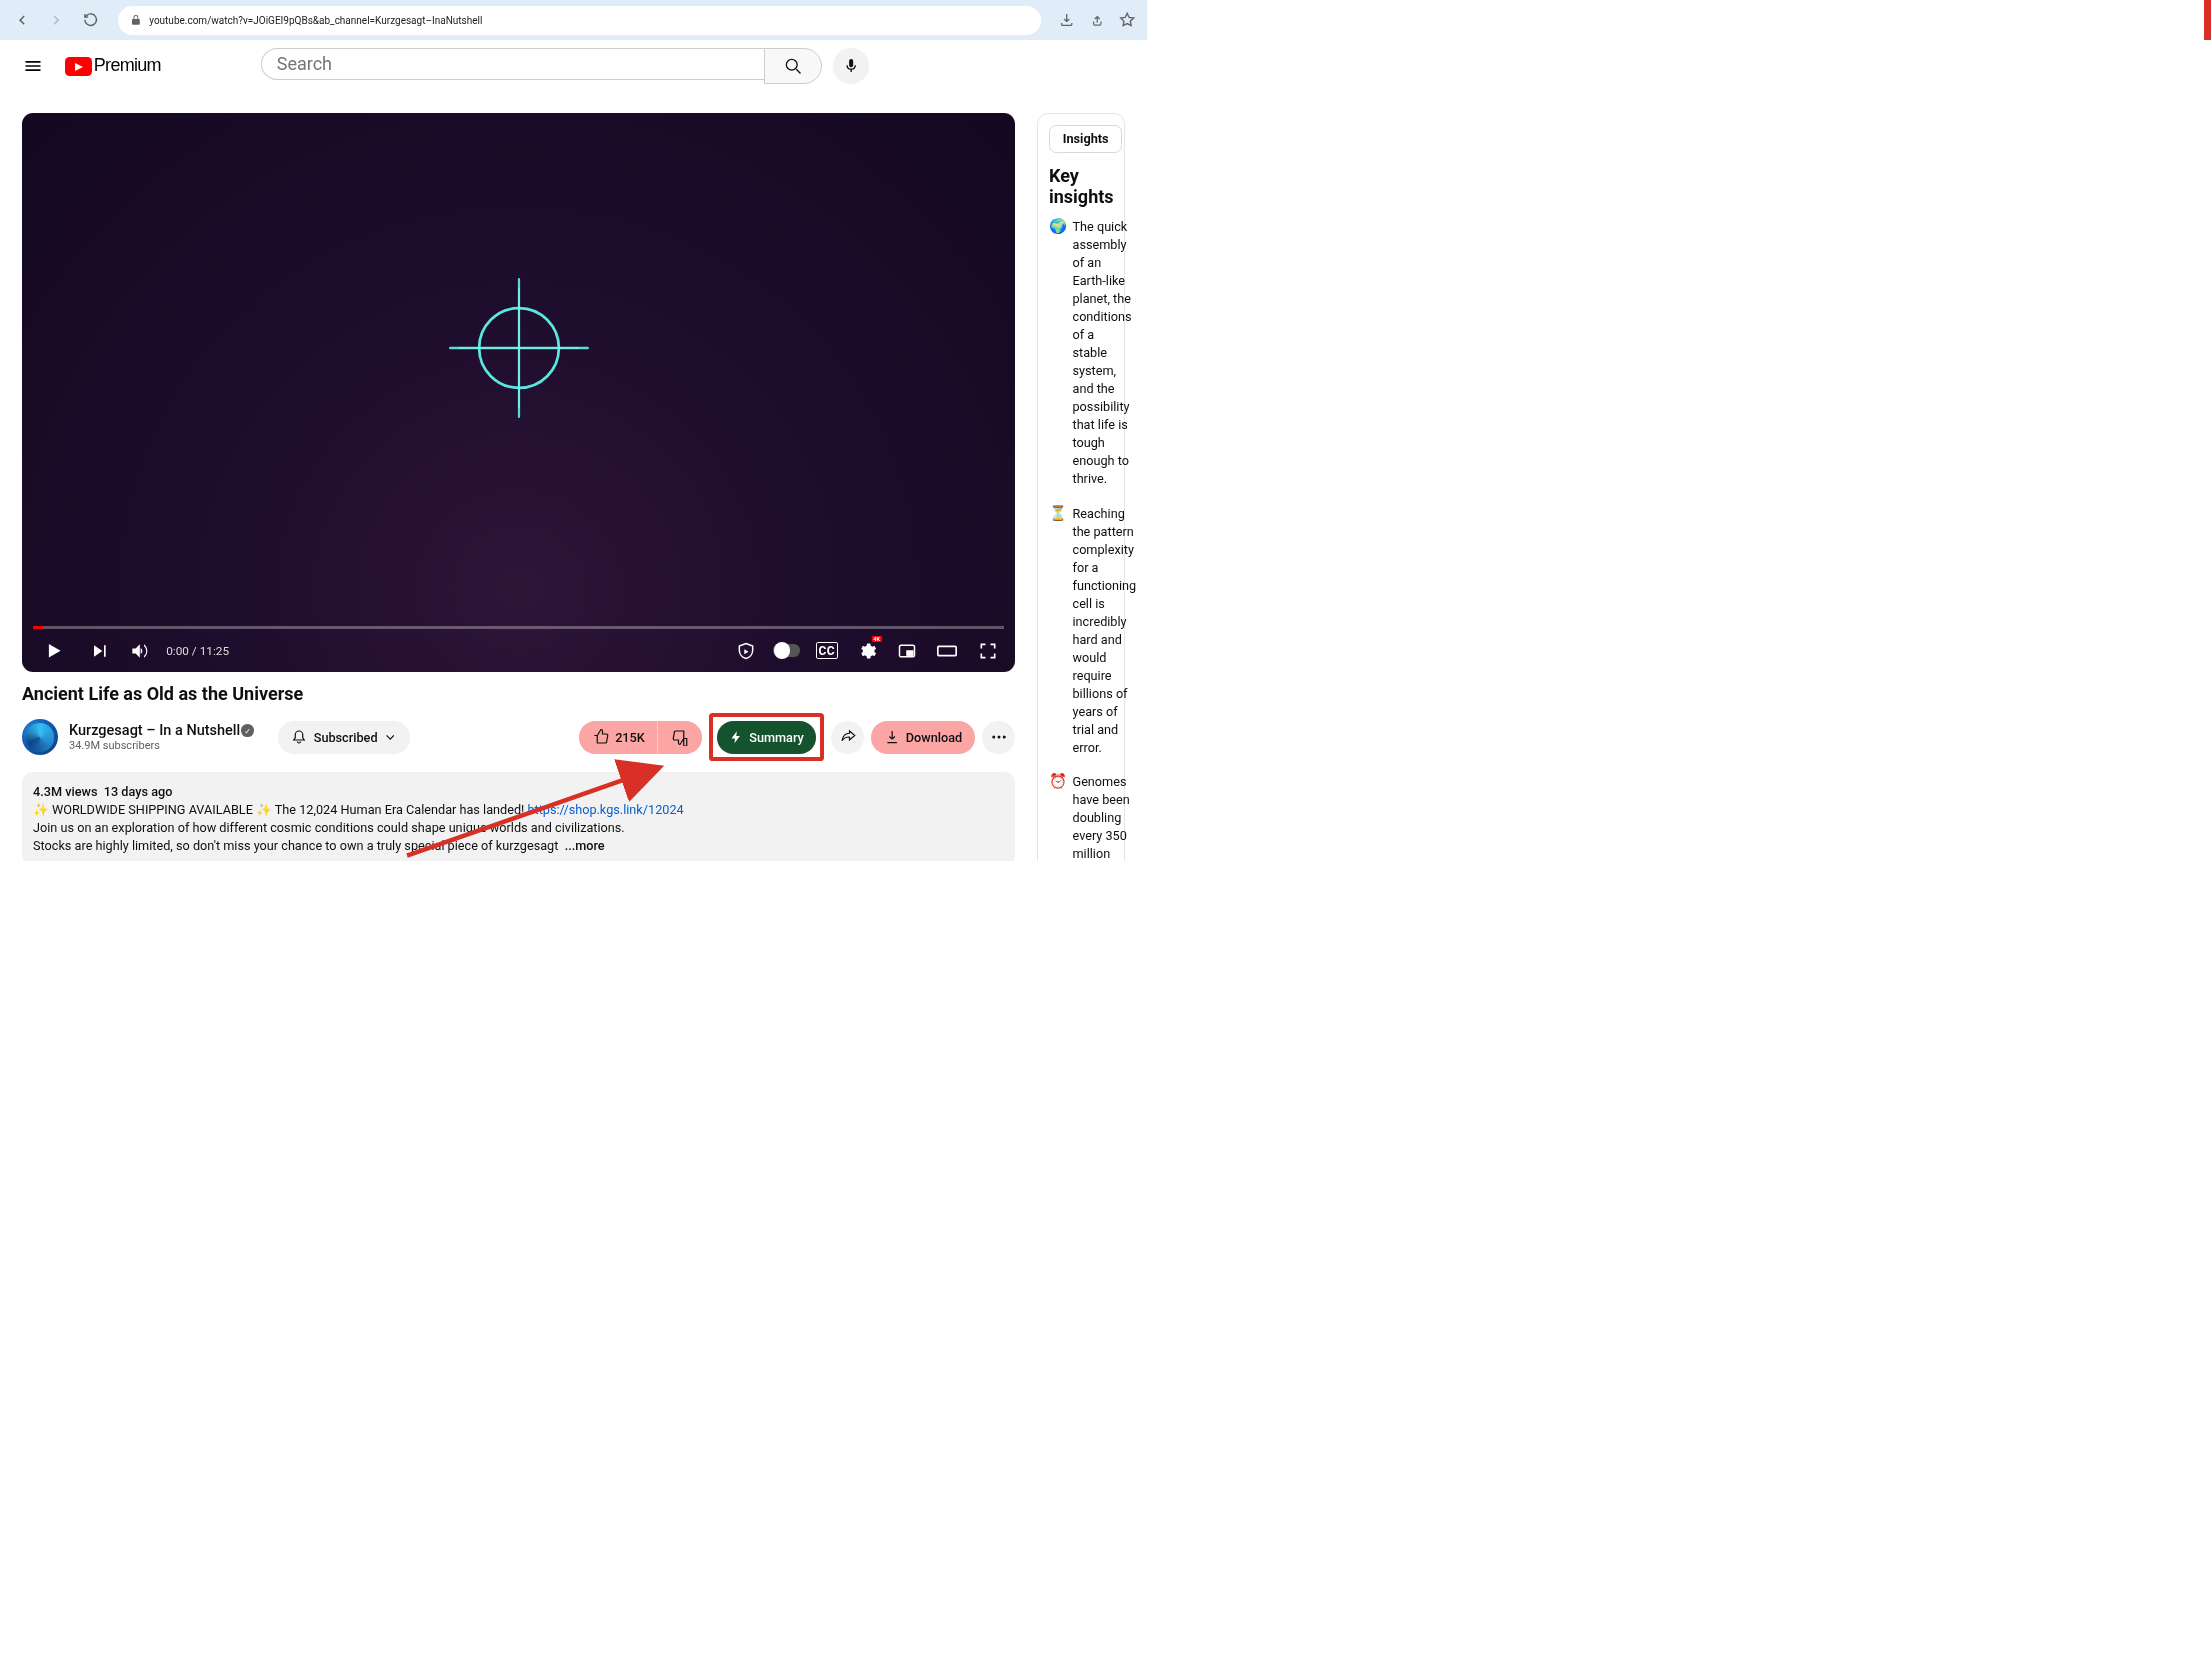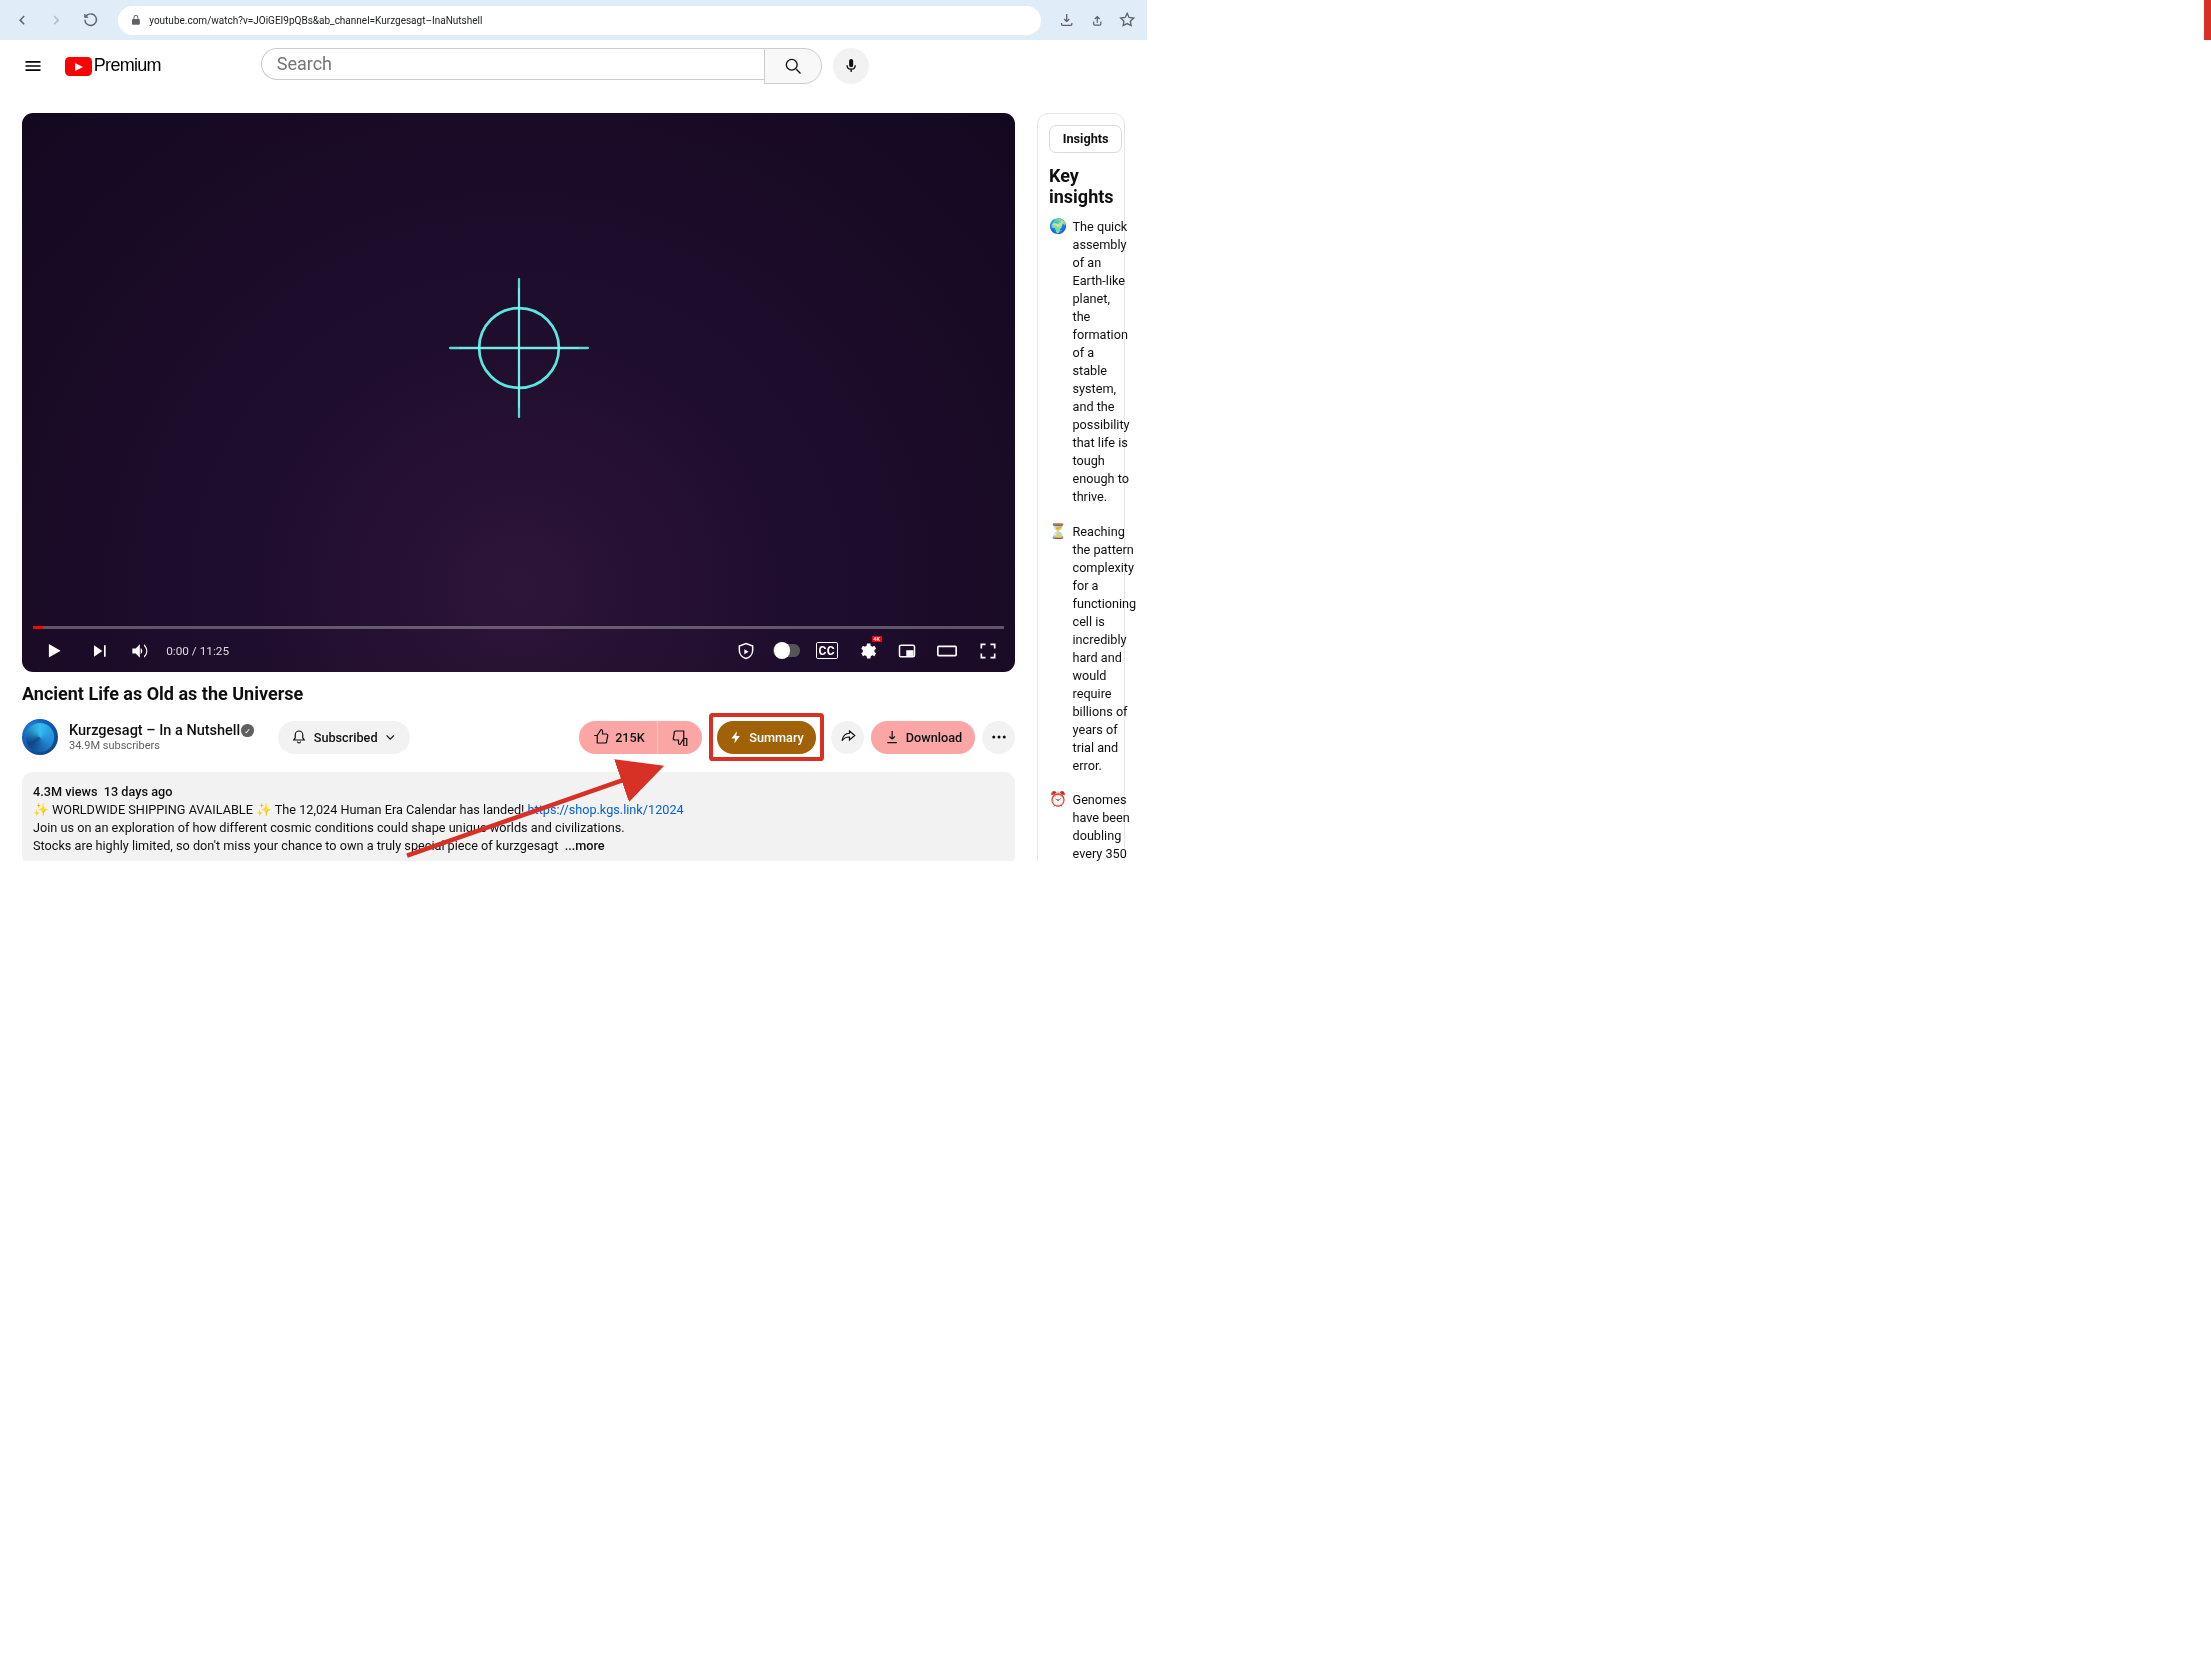--- a/index.html
+++ b/index.html
@@ -62,21 +62,21 @@
 .channel-name { font-size: 14.5px; font-weight: 500; color: #0f0f0f; }
 .verified { width: 12.7px; height: 12.7px; background: #606060; border-radius: 50%; display: flex; align-items: center; justify-content: center; color: #fff; font-size: 8.1px; }
 .sub-count { font-size: 11px; color: #606060; }
 .subscribe-btn { height: 33px; padding: 0 12.7px; border-radius: 16.3px; background: #f2f2f2; display: flex; align-items: center; gap: 5.4px; font-size: 12.7px; font-weight: 500; color: #0f0f0f; cursor: pointer; margin-left: 12.7px; }
 .meta-spacer { flex: 1; }
 .action-group { display: flex; align-items: center; gap: 7.2px; }
 .pill-btn { height: 33px; background: #fca5a5; border-radius: 16.3px; display: flex; align-items: center; padding: 0 12.7px; font-size: 12.7px; font-weight: 500; color: #0f0f0f; cursor: pointer; gap: 5.4px; }
 .like-seg { display: flex; }
 .like-seg .pill-btn:first-child { border-radius: 16.3px 0 0 16.3px; padding-right: 12.7px; }
 .like-seg .pill-btn:last-child { border-radius: 0 16.3px 16.3px 0; border-left: 0.9px solid #d9d9d9; padding: 0 12.7px; }
-.summary-btn { background: #a16207; color: #fff; position: relative; }
+.summary-btn { background: #14532d; color: #fff; position: relative; }
 .summary-box { border: 4.5px solid #d93025; padding: 3.6px; border-radius: 3.6px; display: inline-flex; }
 .icon-circle { width: 33px; height: 33px; border-radius: 50%; background: #f2f2f2; display: flex; align-items: center; justify-content: center; cursor: pointer; color: #0f0f0f; }
 
 
 .desc-box { margin-top: 11px; background: #f2f2f2; border-radius: 11px; padding: 11px; font-size: 12.7px; color: #0f0f0f; line-height: 18px; }
 .desc-meta { font-weight: 500; }
 .desc-body a { color: #065fd4; text-decoration: none; }
 .more-link { font-weight: 500; cursor: pointer; }
 
 
@@ -332,21 +332,21 @@
 
   </div>
 
   <div class="secondary">
     <div class="insights-panel">
       <div class="insights-tab">Insights</div>
       <div class="insights-title">Key insights</div>
       <div class="insight-list">
         <div class="insight-item">
           <span class="insight-emoji">🌍</span>
-          <span>The quick assembly of an Earth-like planet, the formation of a stable system, and the possibility that life is tough enough to thrive.</span>
+          <span>The quick assembly of an Earth-like planet, the conditions of a stable system, and the possibility that life is tough enough to thrive.</span>
         </div>
         <div class="insight-item">
           <span class="insight-emoji">⏳</span>
           <span>Reaching the pattern complexity for a functioning cell is incredibly hard and would require billions of years of trial and error.</span>
         </div>
         <div class="insight-item">
           <span class="insight-emoji">⏰</span>
           <span>Genomes have been doubling every 350 million years, indicating a pattern of exponential growth.</span>
         </div>
         <div class="insight-item">

